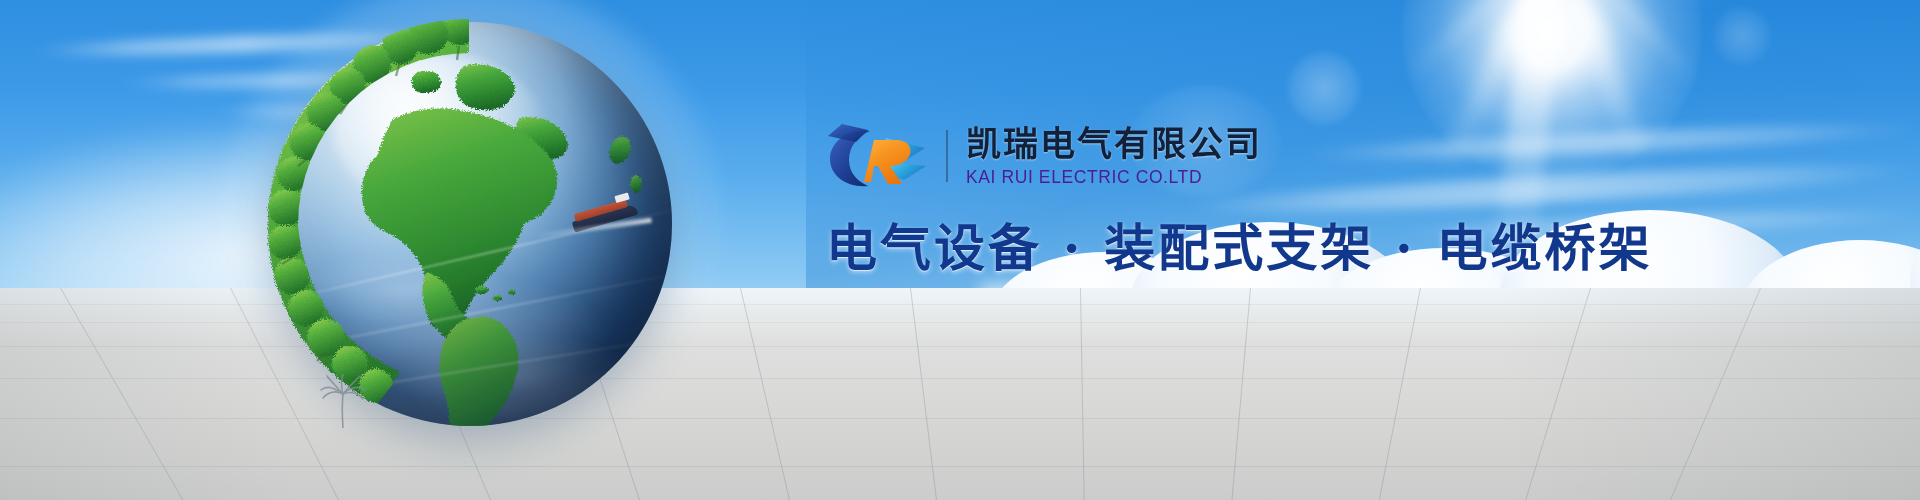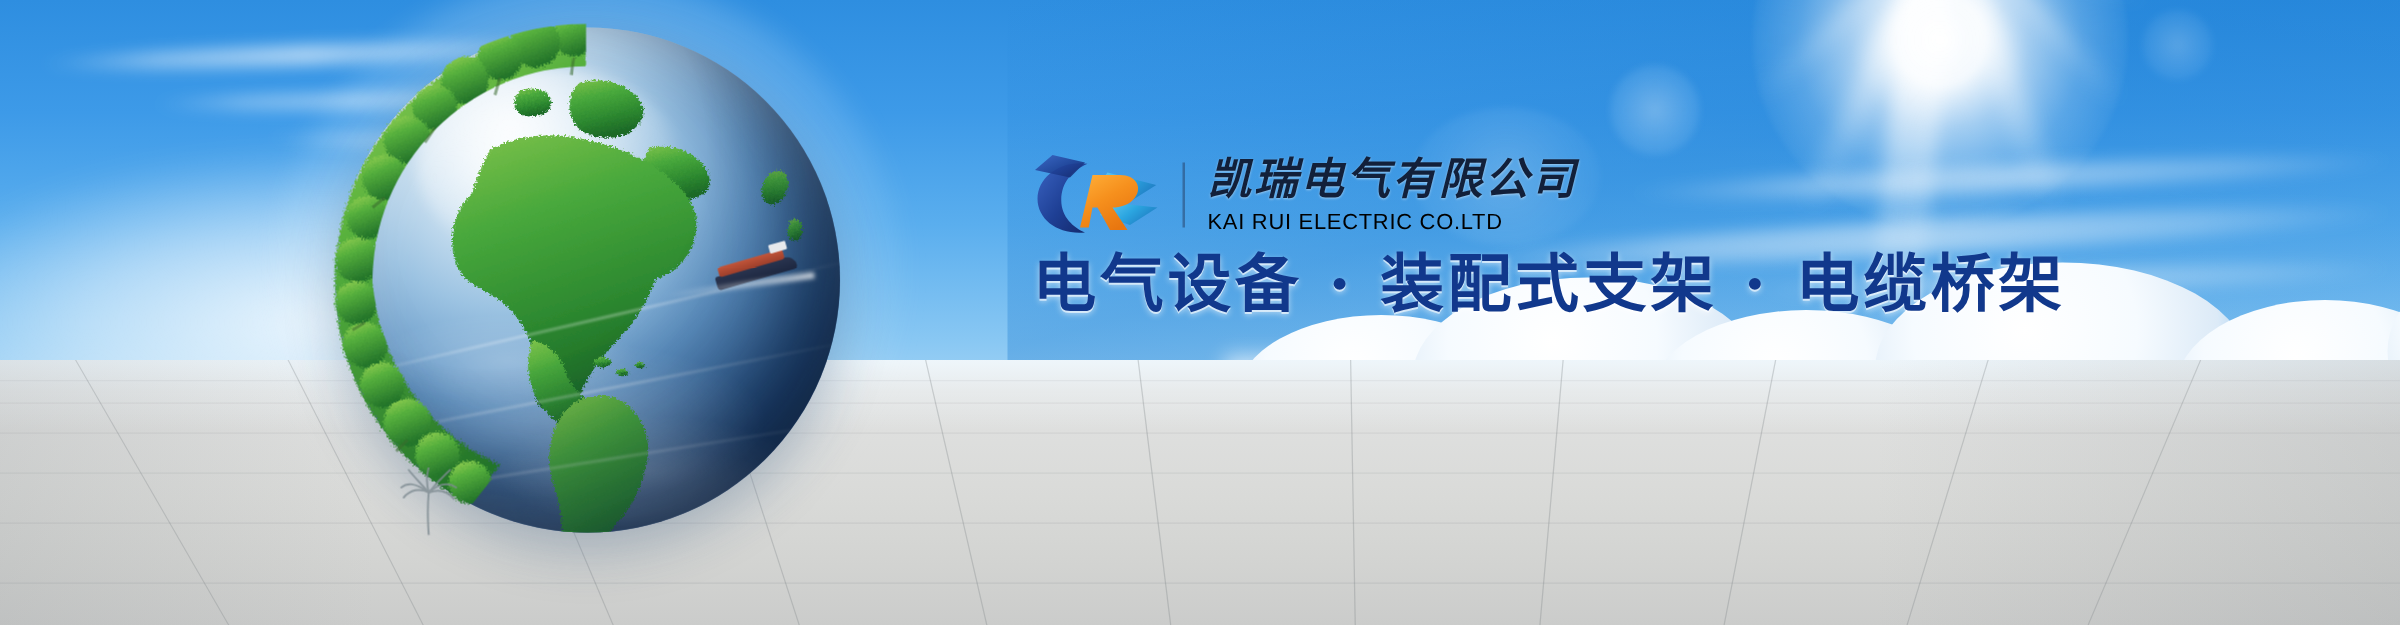--- a/index.html
+++ b/index.html
@@ -358,34 +358,33 @@
   }
   .logo-text { display: flex; flex-direction: column; justify-content: center; }
   .company-cn {
     font-size: 35px;
     line-height: 1.1;
     font-weight: 700;
     color: #12203a;
     letter-spacing: 2px;
     white-space: nowrap;
     text-shadow: 0 1px 2px rgba(255,255,255,0.45);
-    font-style: italic;
   }
   .company-en {
     margin-top: 5px;
     font-size: 17.5px;
     line-height: 1.1;
     font-weight: 400;
-    color: #000000;
+    color: #4c1d95;
     letter-spacing: 0.6px;
     white-space: nowrap;
   }
 
   .slogan {
-    margin-top: 4px;
+    margin-top: 24px;
     font-family: "DejaVu Serif", "Liberation Serif", serif;
     font-size: 51px;
     line-height: 1.18;
     font-weight: 700;
     color: #11388c;
     letter-spacing: 3px;
     white-space: nowrap;
     text-shadow: 0 2px 5px rgba(255,255,255,0.55), 0 1px 0 rgba(255,255,255,0.6);
   }
 

